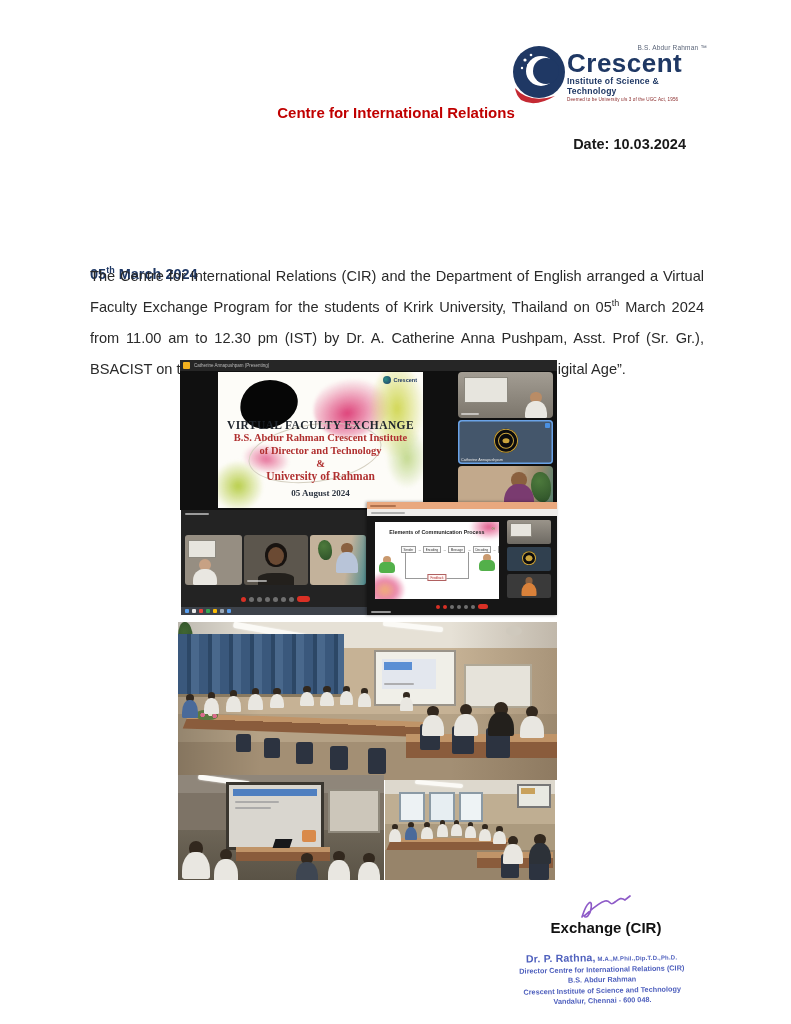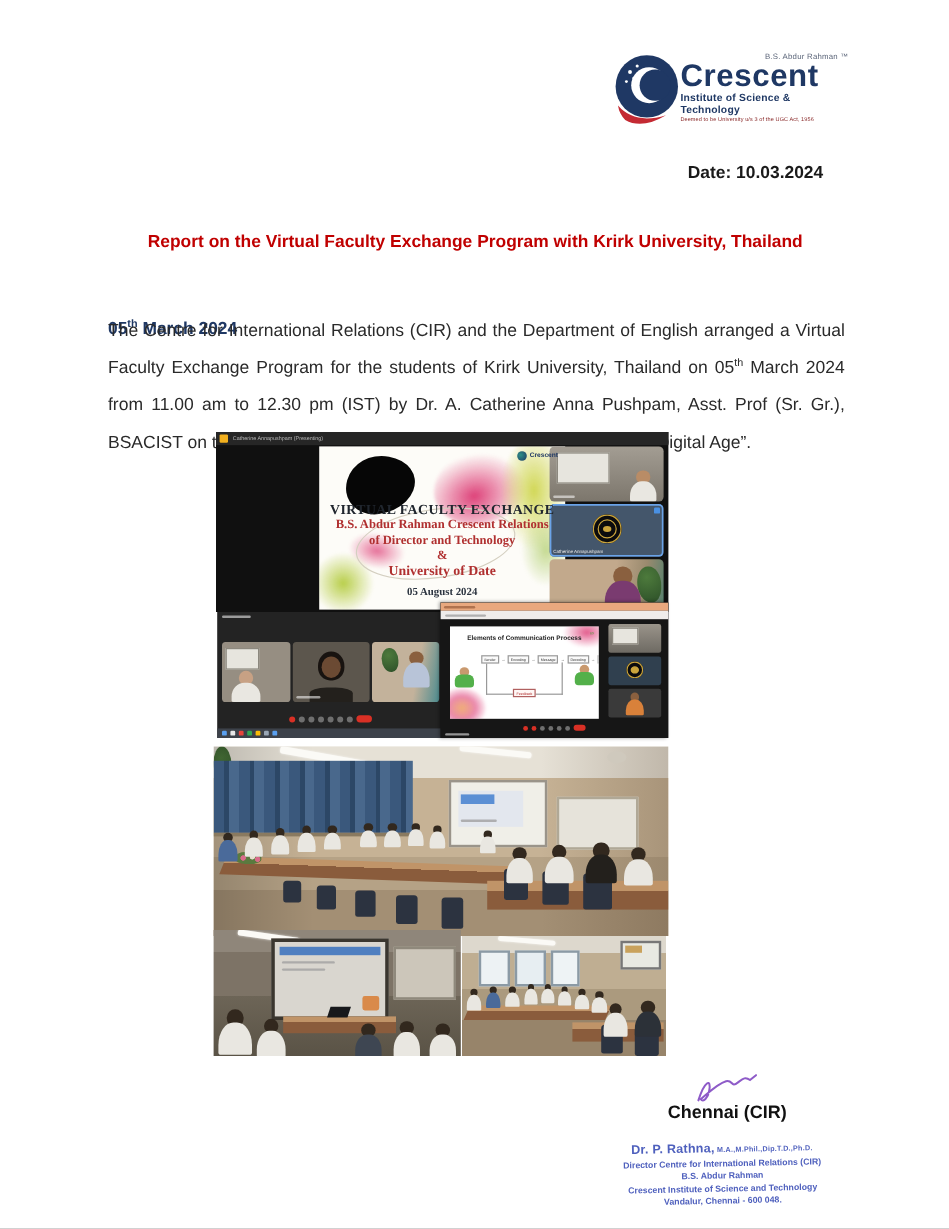--- a/index.html
+++ b/index.html
@@ -28,21 +28,21 @@
 
   
   .shot1{position:absolute;left:180px;top:360px;width:377px;height:255px;}
   .meet-top{position:absolute;left:0;top:0;width:377px;height:150px;background:#101010;}
   .meet-titlebar{position:absolute;left:0;top:0;right:0;height:11px;background:#262626;
         display:flex;align-items:center;gap:4px;padding-left:3px;box-sizing:border-box;}
   .ticon{width:7px;height:7px;background:#f2b01e;border-radius:1px;}
   .ttext{font-size:4.5px;color:#b9b9b9;white-space:nowrap;}
 
   .slide1{position:absolute;left:38px;top:12px;width:205px;height:136px;background:#fdfcf8;overflow:hidden;
-        font-family:"Liberation Serif",serif;text-align:center;margin-left:48px;}
+        font-family:"Liberation Serif",serif;text-align:center;}
   .blob{position:absolute;left:22px;top:8px;width:58px;height:48px;background:#060606;
         border-radius:48% 52% 58% 42%/55% 48% 52% 45%;transform:rotate(-8deg);}
   .smoke{position:absolute;filter:blur(1.5px);border-radius:50%;}
   .ring{position:absolute;left:30px;top:52px;width:132px;height:56px;border:1px solid #d4cfc0;
         border-radius:50%;transform:rotate(-8deg);}
   .s1txt{position:relative;z-index:2;padding-top:47px;}
   .s1-title{font-size:11.5px;font-weight:bold;color:#20262e;letter-spacing:.4px;}
   .s1-red{font-size:10.5px;font-weight:bold;color:#b03030;line-height:13px;}
   .s1-date{font-size:9px;font-weight:bold;color:#2c3440;margin-top:5px;}
   .minilogo{position:absolute;right:6px;top:4px;z-index:3;display:flex;gap:2px;align-items:center;}
@@ -130,22 +130,22 @@
       <path d="M4 44 Q 18 60 44 52 Q 24 64 10 56 Q 5 51 4 44 Z" fill="#C42A33"></path>
     </svg>
     <div class="logo-texts">
       <div class="logo-tm">B.S. Abdur Rahman ™</div>
       <div class="logo-name">Crescent</div>
       <div class="logo-sub">Institute of Science &amp; Technology</div>
       <div class="logo-tag">Deemed to be University u/s 3 of the UGC Act, 1956</div>
     </div>
   </div>
 
+  <div class="dept">Centre for International Relations</div>
   <div class="date">Date: 10.03.2024</div>
-  <div class="rtitle">Report on the Virtual Faculty Exchange Program with Krirk University, Thailand</div>
   <div class="rsub"><span>05</span><sup>th</sup><span> March 2024</span></div>
 
   <p class="para"><span>The Centre for International Relations (CIR) and the Department of English arranged a Virtual Faculty Exchange Program for the students of Krirk University, Thailand on 05</span><sup>th</sup><span> March 2024 from 11.00 am to 12.30 pm (IST) by Dr. A. Catherine Anna Pushpam, Asst. Prof (Sr. Gr.), BSACIST on the topic “Capitalising on Communicative Competence in Digital Age”.</span></p>
 
   <div class="shot1">
 
     <div class="meet-top">
       <div class="meet-titlebar">
         <span class="ticon"></span>
         <span class="ttext">Catherine Annapushpam (Presenting)</span>
@@ -157,24 +157,24 @@
         <div class="smoke" style="left:24px;top:72px;width:48px;height:30px;background:radial-gradient(ellipse,rgba(214,20,90,.6),rgba(214,20,90,0) 70%);transform:rotate(10deg);"></div>
         <div class="smoke" style="left:-6px;top:88px;width:52px;height:52px;background:radial-gradient(ellipse,rgba(172,198,44,.85),rgba(172,198,44,0) 70%);"></div>
         <div class="ring"></div>
         <div class="blob"></div>
         <div class="minilogo">
           <span class="mc"></span>
           <span class="mt">Crescent</span>
         </div>
         <div class="s1txt">
           <div class="s1-title">VIRTUAL FACULTY EXCHANGE</div>
-          <div class="s1-red">B.S. Abdur Rahman Crescent Relations</div>
+          <div class="s1-red">B.S. Abdur Rahman Crescent Institute</div>
           <div class="s1-red">of Director and Technology</div>
           <div class="s1-red">&amp;</div>
-          <div class="s1-red" style="font-size:11.5px;">University of Date</div>
+          <div class="s1-red" style="font-size:11.5px;">University of Rahman</div>
           <div class="s1-date">05 August 2024</div>
         </div>
       </div>
 
       <div class="panel">
         <div class="tile" style="top:0;height:46px;background:linear-gradient(180deg,#a39d93,#7c766c);">
           <div class="mini-screen" style="left:6px;top:5px;width:42px;height:24px;"></div>
           <div class="stu" style="right:6px;bottom:0;width:22px;height:26px;">
               <div class="h" style="background:#b98c66;"></div>
               <div class="b"></div>
@@ -473,21 +473,21 @@
       <div class="stu" style="left:144px;top:54px;width:22px;height:30px;">
           <div class="h"></div>
           <div class="b" style="background:#2c3138;"></div>
         </div>
     </div>
   </div>
 
   <svg class="sig" width="58" height="30" viewBox="0 0 58 30">
     <path d="M4 24 C 9 8, 15 5, 13 16 C 12 22, 8 26, 6 23 C 12 18, 20 10, 27 8 C 33 6.5, 31 14, 37 9 C 41 6, 43 4, 47 7 L 52 3" stroke="#8E5BC8" stroke-width="1.7" fill="none" stroke-linecap="round"></path>
   </svg>
-  <div class="director">Chennai (CIR)</div>
+  <div class="director">Exchange (CIR)</div>
 
   <div class="stamp">
     <div class="l1"><span>Dr. P. Rathna,</span><span class="qual"> M.A.,M.Phil.,Dip.T.D.,Ph.D.</span></div>
     <div class="ln">Director Centre for International Relations (CIR)</div>
     <div class="ln">B.S. Abdur Rahman</div>
     <div class="ln">Crescent Institute of Science and Technology</div>
     <div class="ln">Vandalur, Chennai - 600 048.</div>
   </div>
 
 </div>

